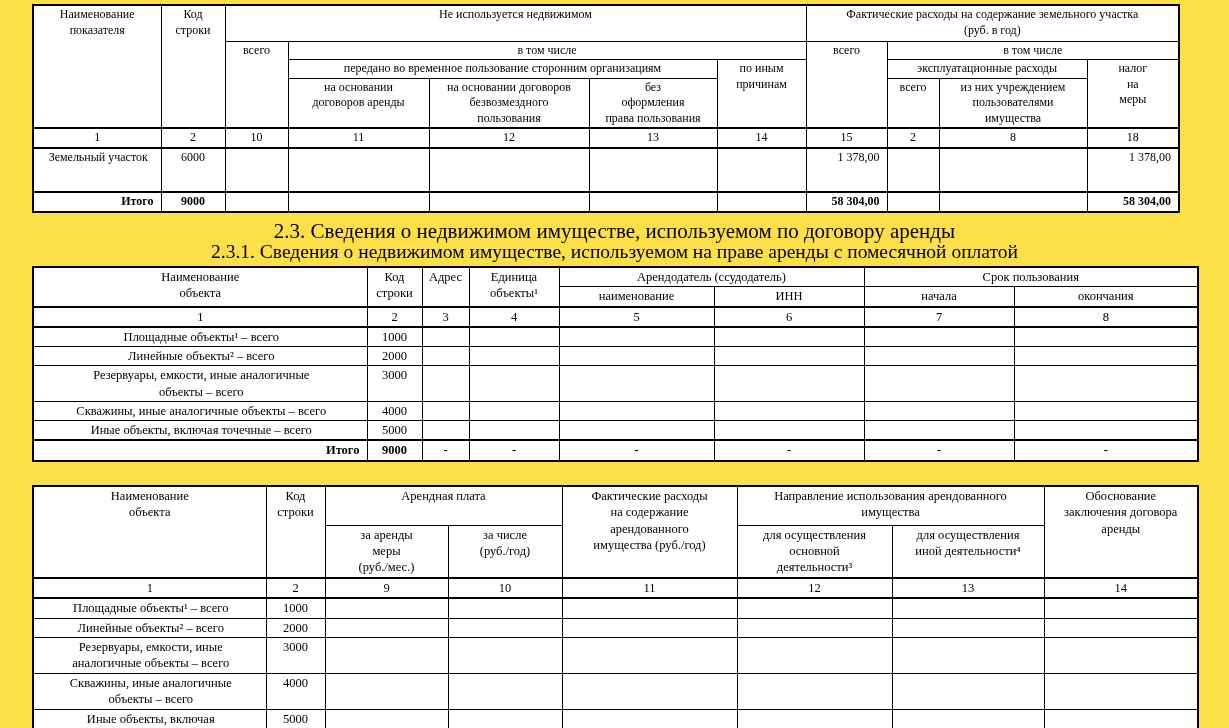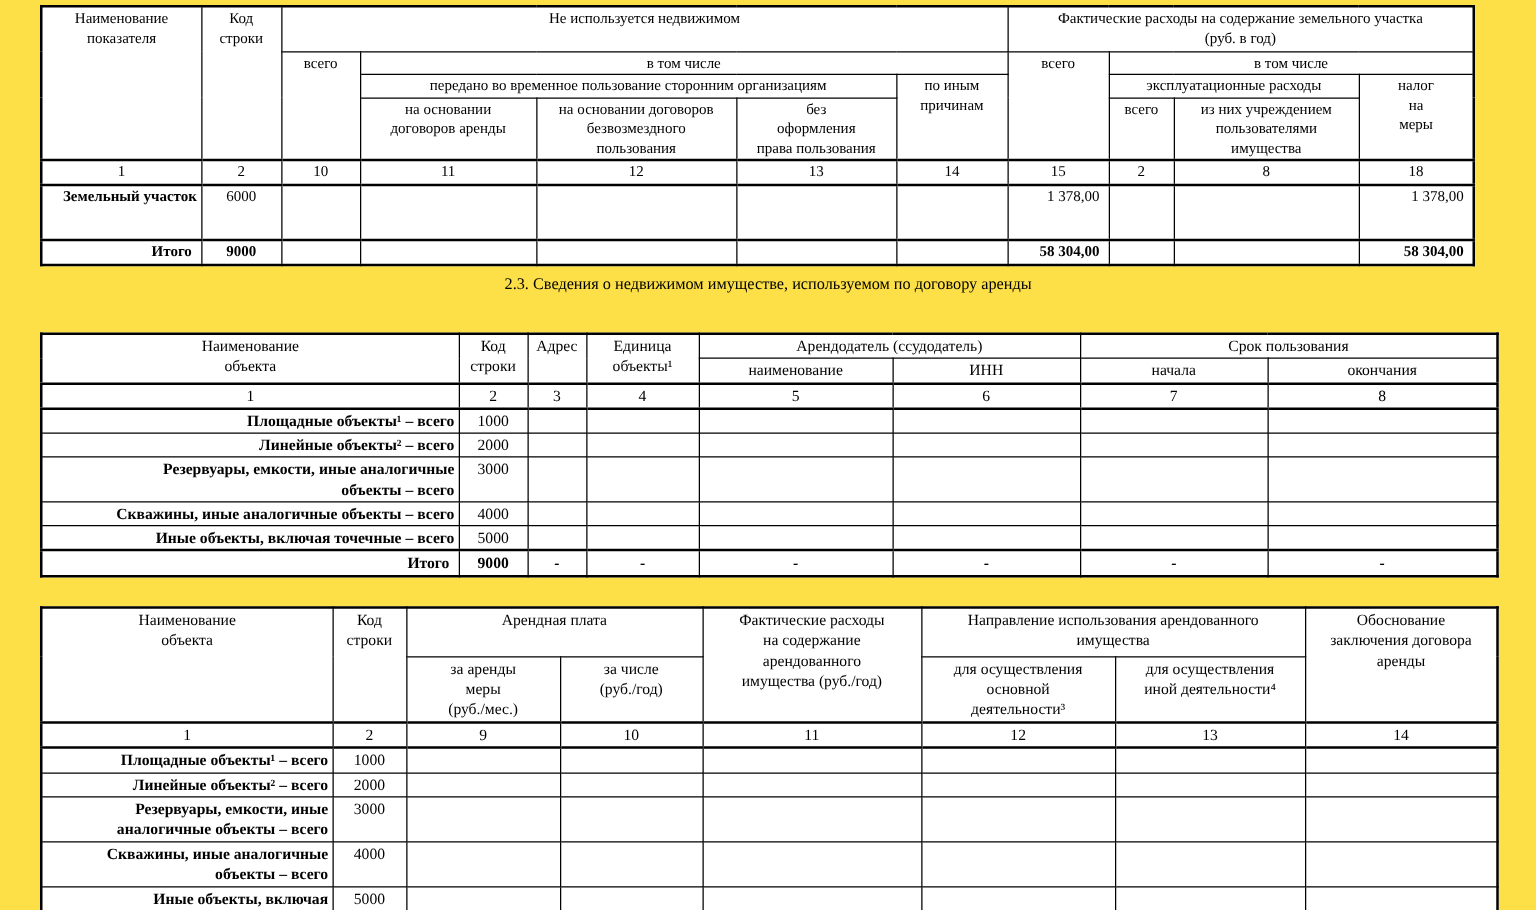--- a/index.html
+++ b/index.html
@@ -3,33 +3,33 @@
 <meta charset="utf-8">
 <style>
   html,body{margin:0;padding:0;}
   body{
     width:1229px;height:728px;overflow:hidden;
     background:#ffffff;color:#000;
     font-family:"Liberation Serif","DejaVu Serif",serif;
   }
   .page{position:relative;width:1229px;height:728px;background:#fde047;}
   .heading{position:absolute;left:0;width:1229px;text-align:center;font-weight:normal;margin:0;}
-  #h23{top:219px;font-size:13px;}
+  #h23{top:219px;font-size:21px;}
   #h231{top:241px;font-size:19.5px;}
   table{position:absolute;border-collapse:collapse;table-layout:fixed;border:2px solid #000;background:#fff;}
   td{
     border:1px solid #000;vertical-align:top;text-align:center;
     padding:1px 3px;white-space:pre-line;overflow:hidden;line-height:1.3;
   }
   #t1{left:32px;top:4px;width:1146px;font-size:12px;}
   #t2{left:32px;top:266px;width:1165px;font-size:12.5px;}
   #t3{left:32px;top:485px;width:1165px;font-size:12.5px;line-height:1.38;}
   tr.nums td{border-top:2px solid #000;border-bottom:2px solid #000;}
   tr.total td{border-top:2px solid #000;font-weight:bold;}
-  td.al{text-align:right;padding-left:5px;font-weight:bold;}
+  td.al{text-align:center;padding-left:5px;}
   td.ar{text-align:right;padding-right:7px;}
 </style>
 </head>
 <body>
 
 <div class="page">
 
   <table id="t1">
     <colgroup>
       <col style="width:128px">
@@ -119,20 +119,21 @@
       <td></td>
       <td class="ar">58 304,00</td>
       <td></td>
       <td></td>
       <td class="ar">58 304,00</td>
     </tr>
   </tbody>
     </table>
 
   <div class="heading" id="h23">2.3. Сведения о недвижимом имуществе, используемом по договору аренды</div>
+  <div class="heading" id="h231">2.3.1. Сведения о недвижимом имуществе, используемом на праве аренды с помесячной оплатой</div>
 
   <table id="t2">
     <colgroup>
       <col style="width:334px">
         <col style="width:55px">
         <col style="width:47px">
         <col style="width:90px">
       <col style="width:155px">
         <col style="width:150px">
         <col style="width:150px">

